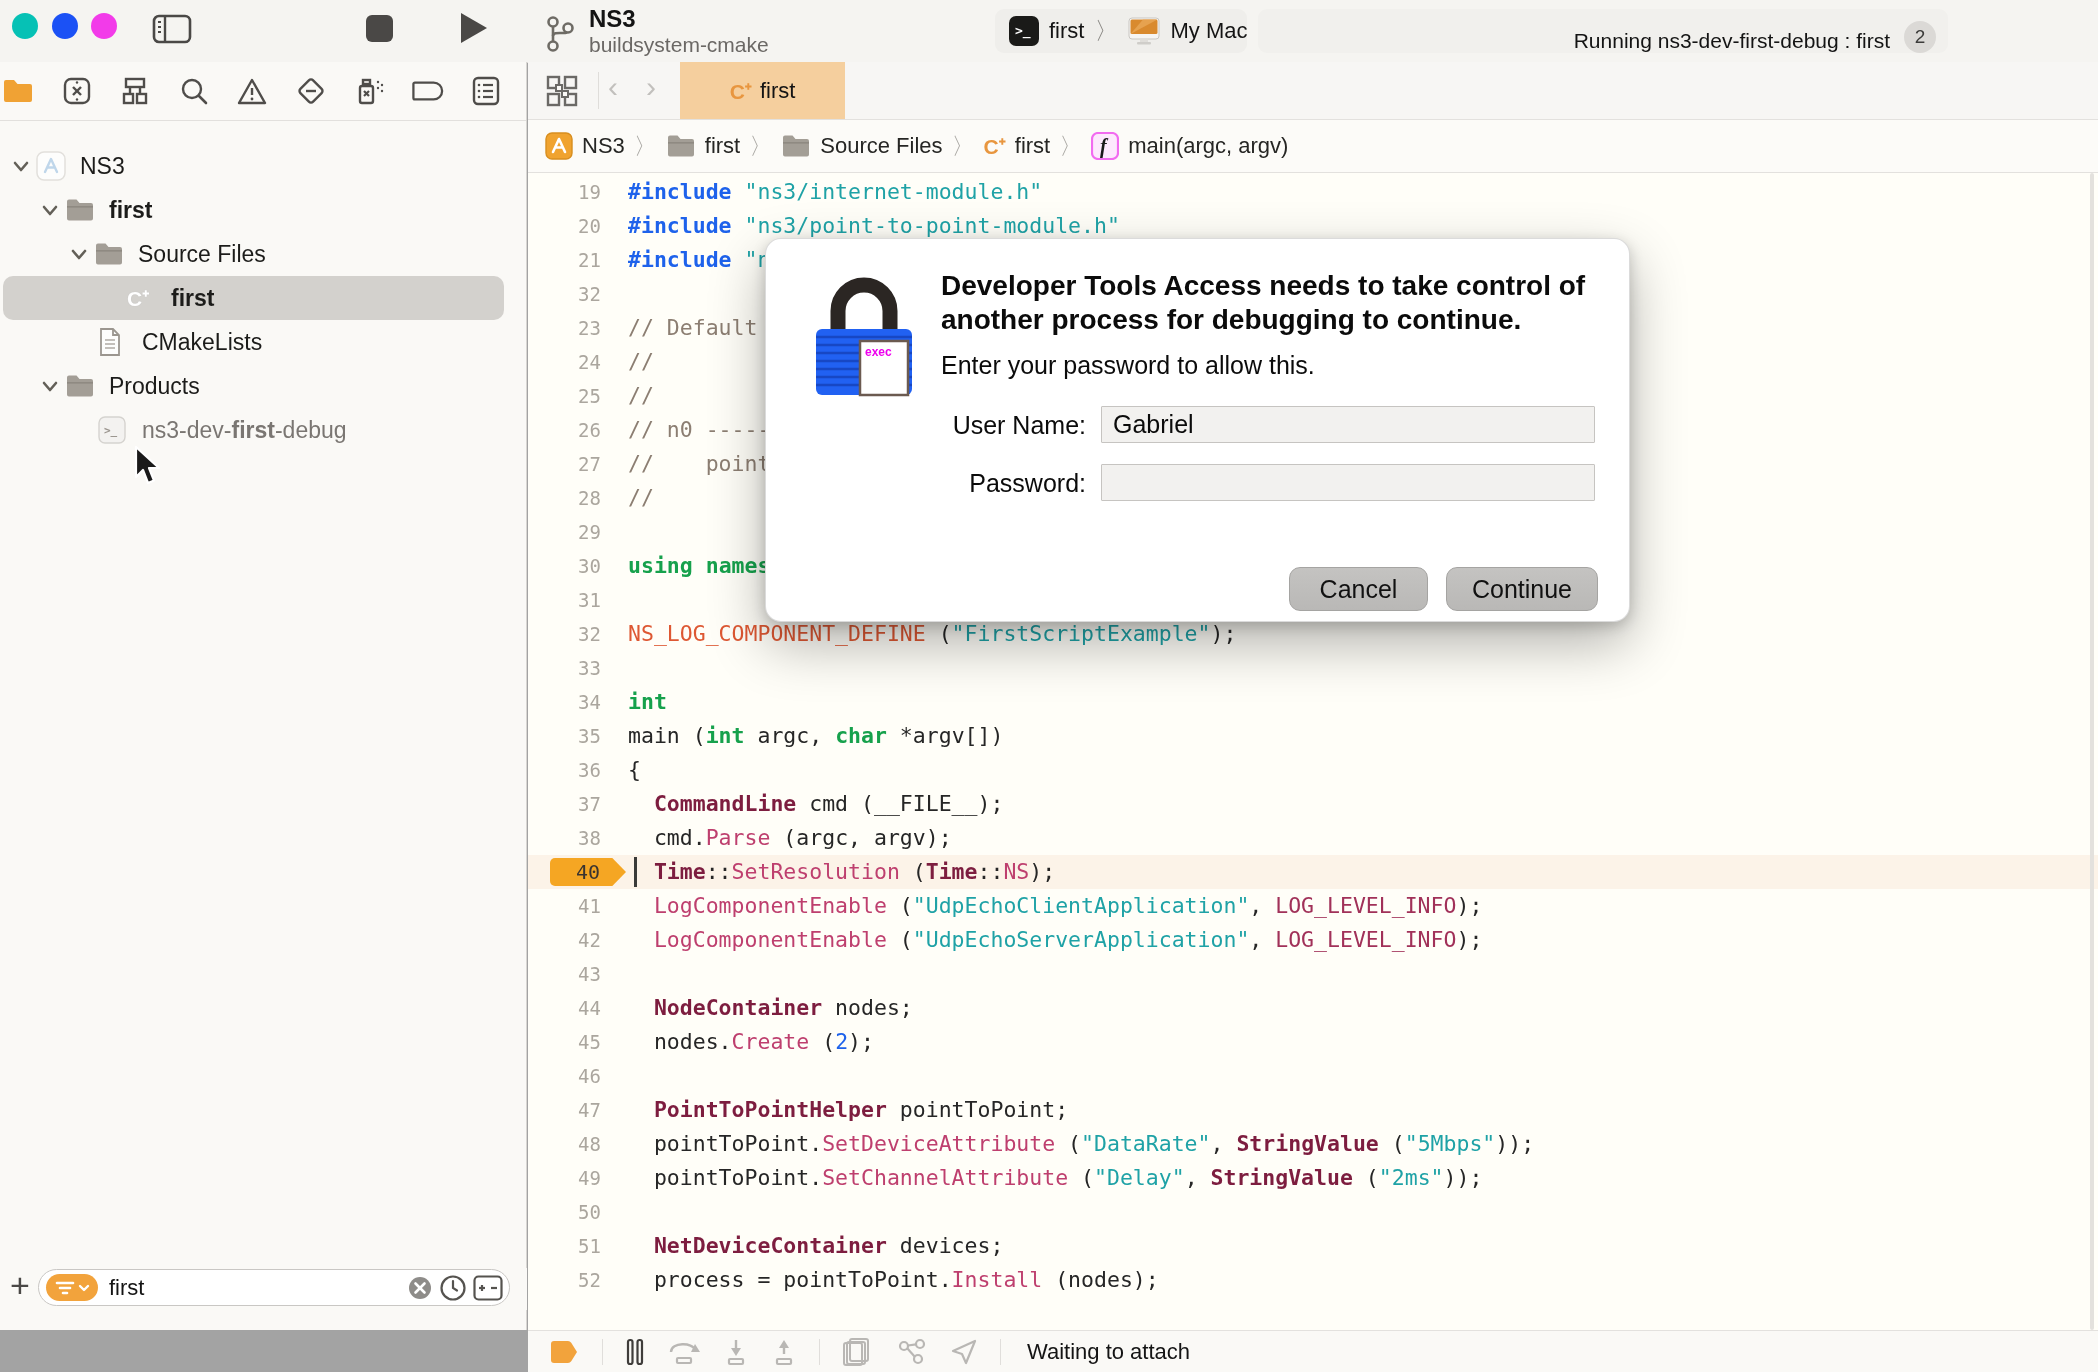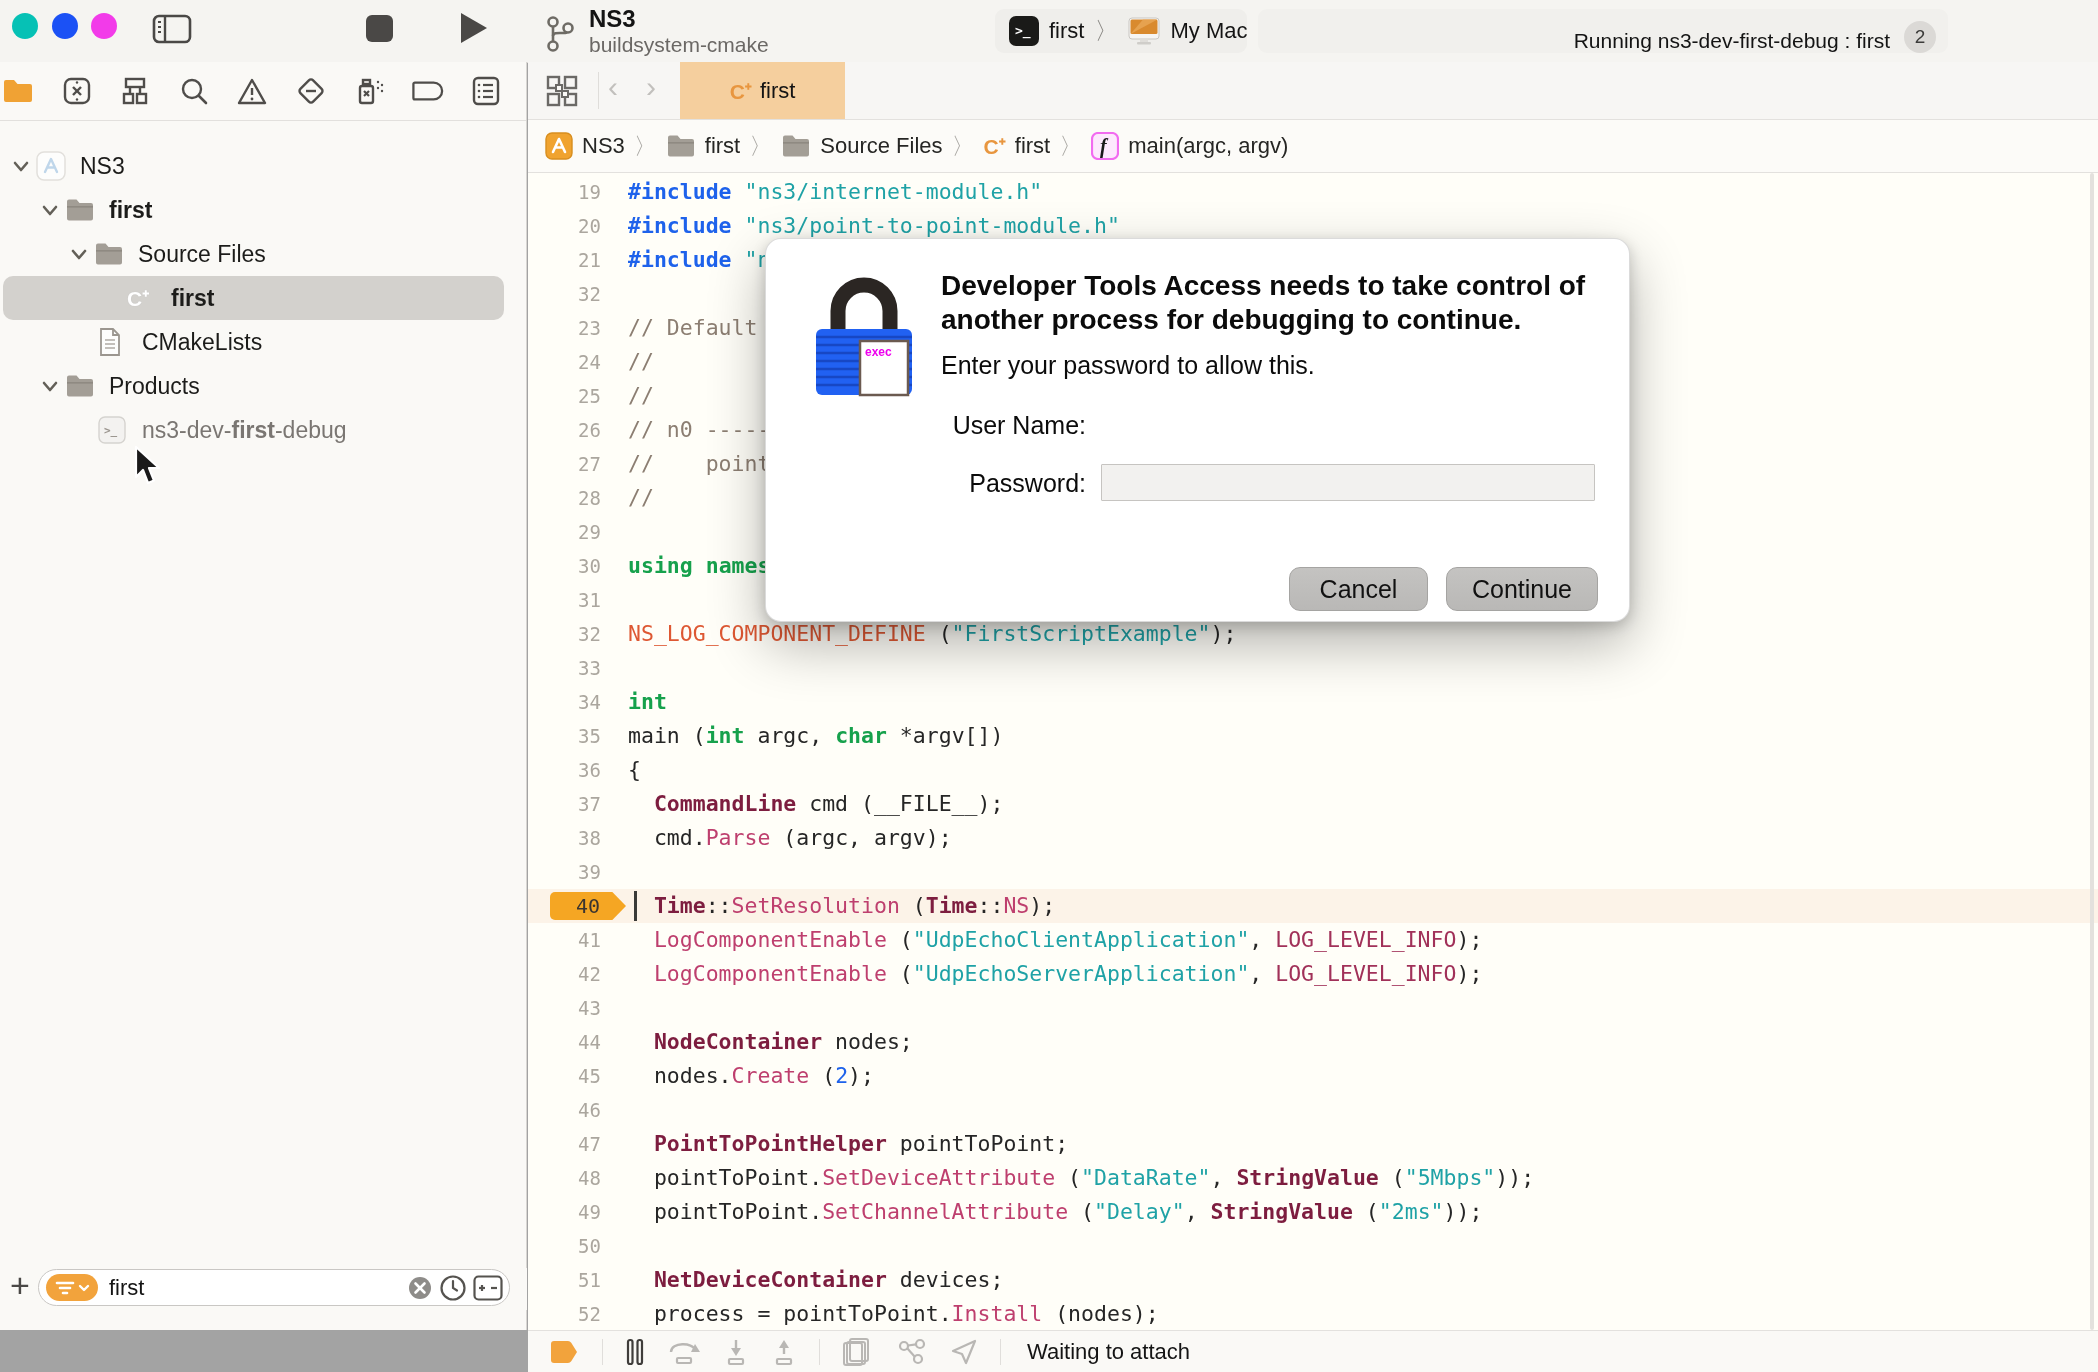--- a/index.html
+++ b/index.html
@@ -434,21 +434,20 @@
       <div class="cl"><span class="gut">29</span><span class="src"></span></div>
       <div class="cl"><span class="gut">30</span><span class="src"><span class="tok-kw">using</span><span class="tok-pl"> </span><span class="tok-kw">namespace</span><span class="tok-pl"> ns3;</span></span></div>
       <div class="cl"><span class="gut">31</span><span class="src"></span></div>
       <div class="cl"><span class="gut">32</span><span class="src"><span class="tok-mac">NS_LOG_COMPONENT_DEFINE</span><span class="tok-pl"> (</span><span class="tok-str">"FirstScriptExample"</span><span class="tok-pl">);</span></span></div>
       <div class="cl"><span class="gut">33</span><span class="src"></span></div>
       <div class="cl"><span class="gut">34</span><span class="src"><span class="tok-kw">int</span></span></div>
       <div class="cl"><span class="gut">35</span><span class="src"><span class="tok-pl">main (</span><span class="tok-kw">int</span><span class="tok-pl"> argc, </span><span class="tok-kw">char</span><span class="tok-pl"> *argv[])</span></span></div>
       <div class="cl"><span class="gut">36</span><span class="src"><span class="tok-pl">{</span></span></div>
       <div class="cl"><span class="gut">37</span><span class="src"><span class="tok-pl">  </span><span class="tok-ty">CommandLine</span><span class="tok-pl"> cmd (__FILE__);</span></span></div>
       <div class="cl"><span class="gut">38</span><span class="src"><span class="tok-pl">  cmd.</span><span class="tok-fn">Parse</span><span class="tok-pl"> (argc, argv);</span></span></div>
-      <div class="cl"><span class="gut">39</span><span class="src"></span></div>
       <div class="cl hl"><div class="bp-badge">40</div><div class="caret"></div><span class="src"><span class="tok-pl">  </span><span class="tok-ty">Time</span><span class="tok-pl">::</span><span class="tok-fn">SetResolution</span><span class="tok-pl"> (</span><span class="tok-ty">Time</span><span class="tok-pl">::</span><span class="tok-fn">NS</span><span class="tok-pl">);</span></span></div>
       <div class="cl"><span class="gut">41</span><span class="src"><span class="tok-pl">  </span><span class="tok-fn">LogComponentEnable</span><span class="tok-pl"> (</span><span class="tok-str">"UdpEchoClientApplication"</span><span class="tok-pl">, </span><span class="tok-en">LOG_LEVEL_INFO</span><span class="tok-pl">);</span></span></div>
       <div class="cl"><span class="gut">42</span><span class="src"><span class="tok-pl">  </span><span class="tok-fn">LogComponentEnable</span><span class="tok-pl"> (</span><span class="tok-str">"UdpEchoServerApplication"</span><span class="tok-pl">, </span><span class="tok-en">LOG_LEVEL_INFO</span><span class="tok-pl">);</span></span></div>
       <div class="cl"><span class="gut">43</span><span class="src"></span></div>
       <div class="cl"><span class="gut">44</span><span class="src"><span class="tok-pl">  </span><span class="tok-ty">NodeContainer</span><span class="tok-pl"> nodes;</span></span></div>
       <div class="cl"><span class="gut">45</span><span class="src"><span class="tok-pl">  nodes.</span><span class="tok-fn">Create</span><span class="tok-pl"> (</span><span class="tok-num">2</span><span class="tok-pl">);</span></span></div>
       <div class="cl"><span class="gut">46</span><span class="src"></span></div>
       <div class="cl"><span class="gut">47</span><span class="src"><span class="tok-pl">  </span><span class="tok-ty">PointToPointHelper</span><span class="tok-pl"> pointToPoint;</span></span></div>
       <div class="cl"><span class="gut">48</span><span class="src"><span class="tok-pl">  pointToPoint.</span><span class="tok-fn">SetDeviceAttribute</span><span class="tok-pl"> (</span><span class="tok-str">"DataRate"</span><span class="tok-pl">, </span><span class="tok-ty">StringValue</span><span class="tok-pl"> (</span><span class="tok-str">"5Mbps"</span><span class="tok-pl">));</span></span></div>
       <div class="cl"><span class="gut">49</span><span class="src"><span class="tok-pl">  pointToPoint.</span><span class="tok-fn">SetChannelAttribute</span><span class="tok-pl"> (</span><span class="tok-str">"Delay"</span><span class="tok-pl">, </span><span class="tok-ty">StringValue</span><span class="tok-pl"> (</span><span class="tok-str">"2ms"</span><span class="tok-pl">));</span></span></div>
@@ -536,20 +535,21 @@
             <line x1="8" y1="108" x2="104" y2="108"></line>
           <line x1="8" y1="116" x2="104" y2="116"></line>
         </g>
         <rect x="52" y="72" width="48" height="54" fill="#FFFFFF" stroke="#6B5A50" stroke-width="2.5"></rect>
         <text id="lock-badge-text" x="57" y="87" font-size="12" font-weight="bold" fill="#EE00EE" font-family="Liberation Sans,sans-serif">exec</text>
       </svg>
     </div>
     <div id="dlg-title">Developer Tools Access needs to take control of another process for debugging to continue.</div>
     <div id="dlg-msg">Enter your password to allow this.</div>
     <div class="dlg-label" id="dlg-user-label">User Name:</div>
+    <div class="dlg-field" id="dlg-user-field">Gabriel</div>
     <div class="dlg-label" id="dlg-pass-label">Password:</div>
     <div class="dlg-field" id="dlg-pass-field"></div>
     <div class="dlg-btn" id="dlg-cancel">Cancel</div>
     <div class="dlg-btn" id="dlg-continue">Continue</div>
   </div>
 
   <div id="mouse-cursor">
     <svg width="30" height="42" viewBox="0 0 30 42">
         <polygon points="3,2 3,32 10,25 15,38 21,35.5 16,23 26,23" fill="#1a1a1a" stroke="#ffffff" stroke-width="2.2" stroke-linejoin="round"></polygon>
       </svg>

